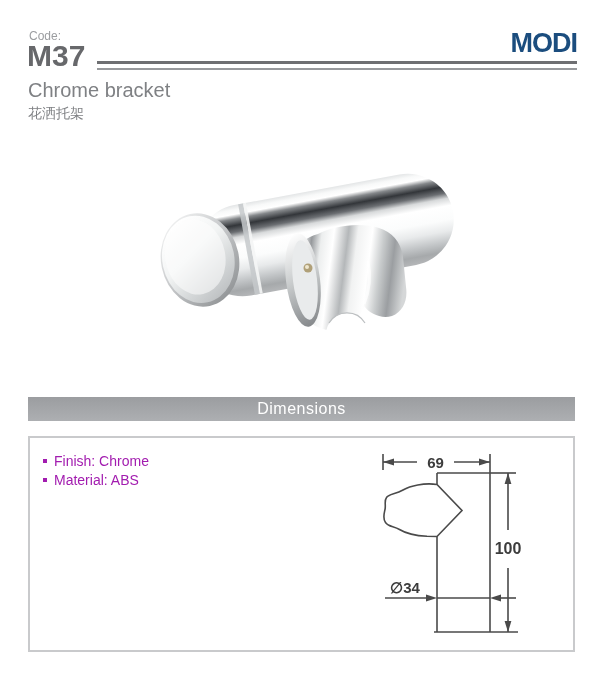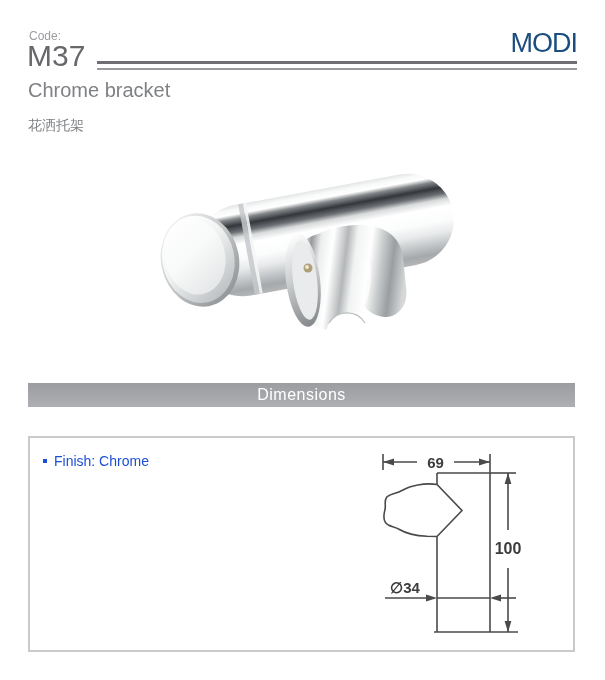--- a/index.html
+++ b/index.html
@@ -1,44 +1,44 @@
 <!DOCTYPE html>
 <html><head>
 <meta charset="utf-8">
 <style>
   html,body{margin:0;padding:0;background:#fff;}
   .page{position:relative;width:605px;height:657px;background:#fff;overflow:hidden;
         font-family:"Liberation Sans", sans-serif;}
 
   
   .code-label{position:absolute;left:29px;top:29px;font-size:12px;color:#9b9da0;}
-  .code{position:absolute;left:27px;top:39px;font-size:30px;font-weight:normal;color:#67686b;}
+  .code{position:absolute;left:27px;top:39px;font-size:30px;font-weight:bold;color:#67686b;}
   .rules{position:absolute;left:97px;right:28px;top:61px;}
   .rule1{height:3px;background:#6e6f72;}
   .rule2{height:2px;background:#97999c;margin-top:4px;}
-  .brand{position:absolute;top:28px;right:28px;font-size:27px;font-weight:400;
+  .brand{position:absolute;top:28px;right:28px;font-size:27px;font-weight:700;
          color:#1b4d7e;letter-spacing:-1px;}
   .title-en{position:absolute;left:28px;top:79px;font-size:20px;color:#7f8184;}
-  .title-zh{position:absolute;left:28px;top:105px;font-size:14px;color:#7f8184;margin-top:12px;}
+  .title-zh{position:absolute;left:28px;top:105px;font-size:14px;color:#7f8184;}
 
   
   .photo{position:absolute;left:150px;top:140px;}
   .drawing{position:absolute;left:360px;top:440px;}
 
   
-  .dim-bar{position:absolute;left:28px;top:383px;width:547px;height:24px;
+  .dim-bar{position:absolute;left:28px;top:397px;width:547px;height:24px;
            background:linear-gradient(#9b9da0,#adafb2);color:#fff;font-size:16px;
            letter-spacing:.5px;text-align:center;line-height:24px;}
   .dim-box{position:absolute;left:28px;top:436px;width:547px;height:216px;
            border:2px solid #c9cacc;background:#fff;box-sizing:border-box;}
   .specs{position:absolute;left:42px;top:452px;margin:0;padding:0;list-style:none;}
   .specs li{position:relative;padding-left:12px;}
   .specs li::before{content:"";position:absolute;left:1px;top:7px;width:3.5px;height:3.5px;
            background:currentColor;}
-  .spec-en{font-size:14px;color:#1d4ed8;line-height:19px;}
+  .spec-en{font-size:14px;color:#a21caf;line-height:19px;}
   .spec-zh{font-size:12px;color:#8a8c8f;line-height:18px;}
   .zh-gap{margin-top:13px !important;}
 
   .drawing text{font-family:"Liberation Sans", sans-serif;font-weight:bold;fill:#3c3c3c;}
 </style>
 </head>
 <body>
 
 <div class="page">
 
@@ -121,20 +121,21 @@
       <circle cx="158" cy="128" r="4.5" fill="#b0a078"></circle>
       <circle cx="157" cy="127" r="2" fill="#efe7cf"></circle>
     </g>
   </svg>
 
   <div class="dim-bar">Dimensions</div>
   <div class="dim-box"></div>
 
   <ul class="specs">
     <li class="spec-en">Finish: Chrome</li>
+    <li class="spec-en">Material: ABS</li>
   </ul>
 
   <svg class="drawing" width="215" height="212" viewBox="0 0 215 212">
     <g stroke="#4a4a4a" stroke-width="1.6" fill="none">
 
       <path d="M77,33 H130"></path>
       <path d="M130,14 V192"></path>
       <path d="M74,192 H158"></path>
       <path d="M77,33 V44.5"></path>
       <path d="M77,96.5 V192"></path>

